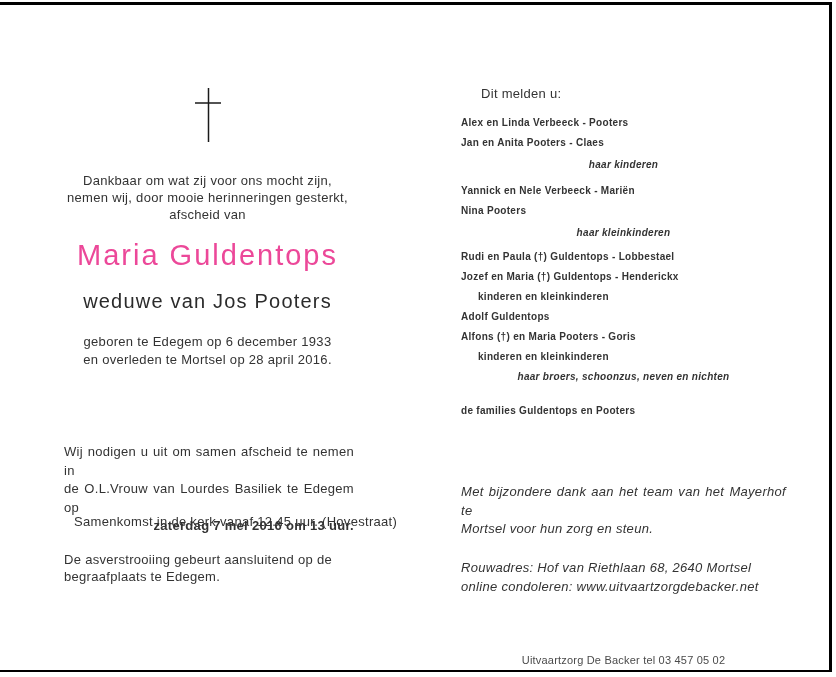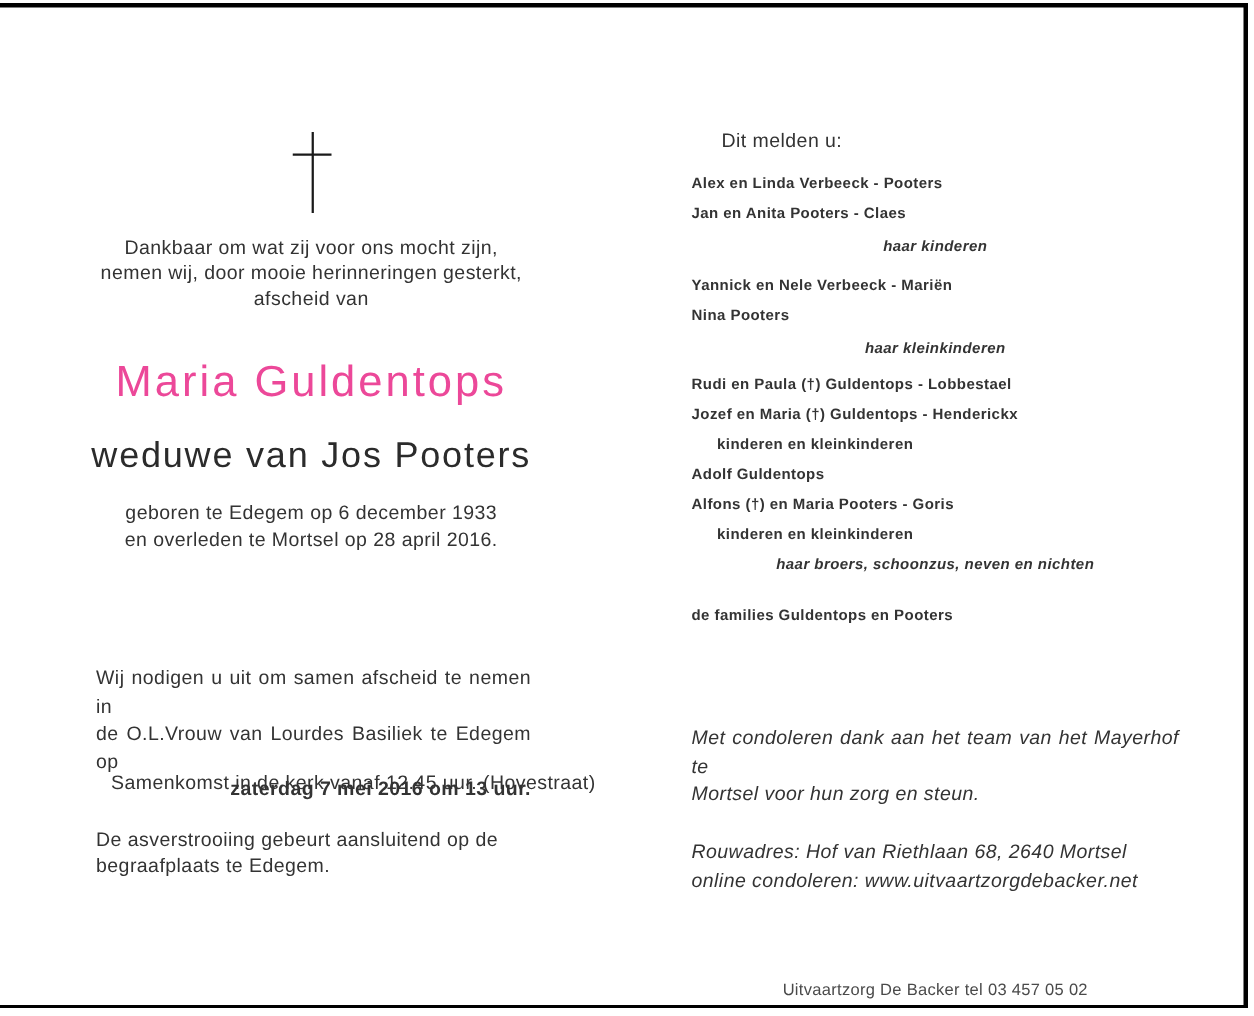--- a/index.html
+++ b/index.html
@@ -11,23 +11,23 @@
   }
   .abs { position: absolute; }
   
   .frame-top    { left: 0; top: 2px;      width: 832px;  height: 2.5px; background: #000; }
   .frame-right  { left: 829px; top: 2px;  width: 2.5px;  height: 670px; background: #000; }
   .frame-bottom { left: 0; top: 669.5px;  width: 831.5px; height: 2.5px; background: #000; }
 
   .txt { font-size: 13px; letter-spacing: 0.3px; line-height: 17px; }
   .center { text-align: center; }
 
-  .intro   { left: 40px; top: 156px; width: 335px; }
+  .intro   { left: 40px; top: 172px; width: 335px; }
   .name    { left: 40px; top: 239px; width: 335px; font-size: 29px; letter-spacing: 2px; color: #ec4899; }
-  .weduwe  { left: 40px; top: 290px; width: 335px; font-size: 24px; letter-spacing: 1.2px; color: #2b2b2b; }
+  .weduwe  { left: 40px; top: 290px; width: 335px; font-size: 20px; letter-spacing: 1.2px; color: #2b2b2b; }
   .dates   { left: 40px; top: 333px; width: 335px; line-height: 17.5px; }
 
   .invite  { left: 64px; top: 443px; width: 290px; line-height: 18.5px; }
   .jl      { text-align: justify; text-align-last: justify; }
   .bold    { font-weight: bold; text-align: right; }
   .samenkomst { left: 74px; top: 513px; width: 330px; }
   .scatter { left: 64px; top: 551px; width: 310px; line-height: 17px; }
 
   .announce { left: 461px; top: 85px; width: 325px; margin-left: 20px; }
   .rows     { left: 461px; top: 113px; width: 325px; }
@@ -97,21 +97,21 @@
   <div class="row">Jozef en Maria (†) Guldentops - Henderickx</div>
   <div class="row indent">kinderen en kleinkinderen</div>
   <div class="row">Adolf Guldentops</div>
   <div class="row">Alfons (†) en Maria Pooters - Goris</div>
   <div class="row indent">kinderen en kleinkinderen</div>
   <div class="row relation">haar broers, schoonzus, neven en nichten</div>
   <div class="row g14">de families Guldentops en Pooters</div>
 </div>
 
 <div class="abs thanks txt">
-  <div class="jl">Met condoleren dank aan het team van het Mayerhof te</div>
+  <div class="jl">Met bijzondere dank aan het team van het Mayerhof te</div>
   <div>Mortsel voor hun zorg en steun.</div>
 </div>
 
 <div class="abs address txt">
   <div>Rouwadres: Hof van Riethlaan 68, 2640 Mortsel</div>
   <div>online condoleren: www.uitvaartzorgdebacker.net</div>
 </div>
 
 <div class="abs footer">Uitvaartzorg De Backer tel 03 457 05 02</div>
 

